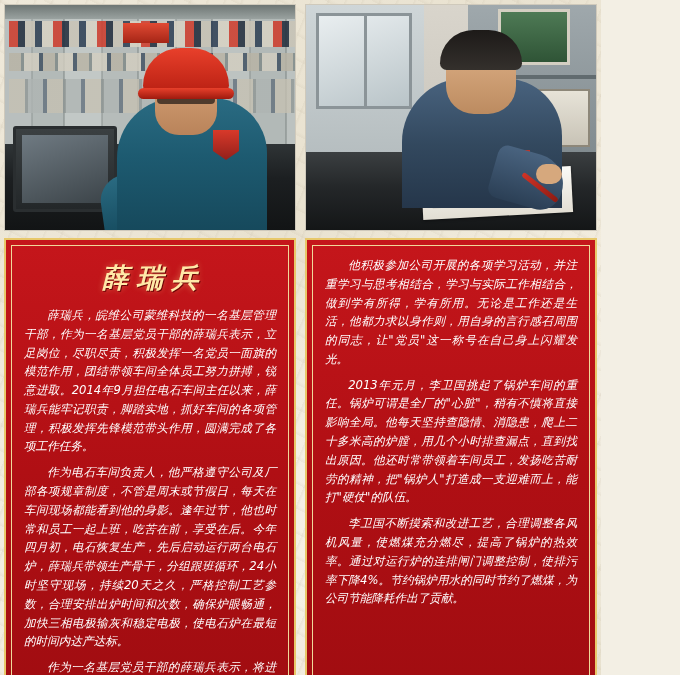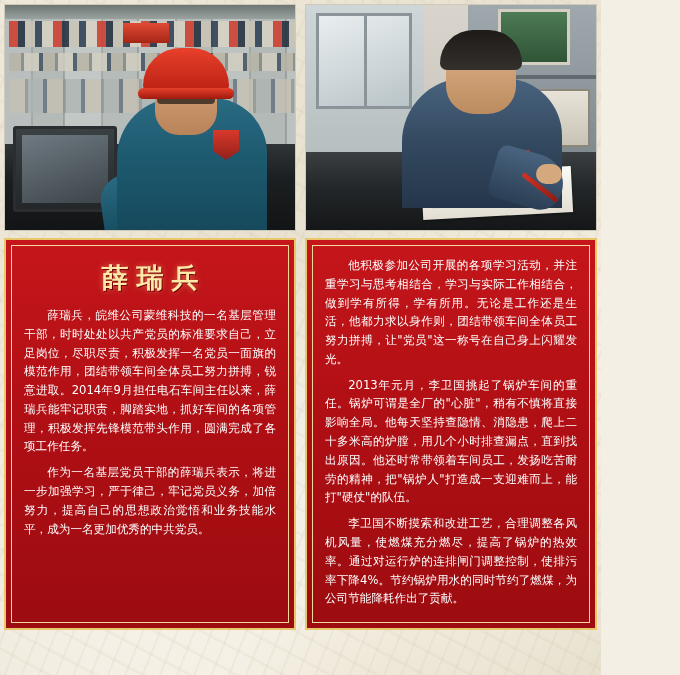--- a/index.html
+++ b/index.html
@@ -10,20 +10,21 @@
     font-family: "DejaVu Sans", "Liberation Sans", sans-serif;
   }
   .page {
     position: relative;
     width: 601px; height: 675px;
     background:
       radial-gradient(circle at 18% 78%, rgba(255,255,255,0.55) 0%, rgba(255,255,255,0) 45%),
       radial-gradient(circle at 82% 66%, rgba(255,255,255,0.45) 0%, rgba(255,255,255,0) 40%),
       linear-gradient(135deg, #efe9da 0%, #e9e2d0 40%, #f2ecdd 70%, #e7e0cd 100%);
     overflow: hidden;
+    font-style: italic;
   }
   
   .page::before {
     content: "";
     position: absolute; inset: 0;
     background:
       repeating-linear-gradient(112deg, rgba(200,190,170,0.16) 0px, rgba(200,190,170,0.16) 1px, rgba(0,0,0,0) 3px, rgba(0,0,0,0) 16px),
       repeating-linear-gradient(28deg, rgba(190,178,155,0.12) 0px, rgba(190,178,155,0.12) 1px, rgba(0,0,0,0) 4px, rgba(0,0,0,0) 22px);
     pointer-events: none;
   }
@@ -315,30 +316,31 @@
     </div>
 
   </div>
 
   <div class="panels">
 
     <div class="panel">
       <div class="panel-inner">
         <div class="panel-title">薛瑞兵</div>
         <div class="panel-body">
-          <p>薛瑞兵，皖维公司蒙维科技的一名基层管理干部，时时处处以共产党员的标准要求自己，立足岗位，尽职尽责，积极发挥一名党员一面旗的模范作用，团结带领车间全体员工努力拼搏，锐意进取。2014年9月担任电石车间主任以来，薛瑞兵能牢记职责，脚踏实地，抓好车间的各项管理，积极发挥先锋模范带头作用，圆满完成了各项工作任务。</p>
+          <p>薛瑞兵，皖维公司蒙维科技的一名基层管理干部，作为一名基层党员干部的薛瑞兵表示，立足岗位，尽职尽责，积极发挥一名党员一面旗的模范作用，团结带领车间全体员工努力拼搏，锐意进取。2014年9月担任电石车间主任以来，薛瑞兵能牢记职责，脚踏实地，抓好车间的各项管理，积极发挥先锋模范带头作用，圆满完成了各项工作任务。</p>
+          <p>作为电石车间负责人，他严格遵守公司及厂部各项规章制度，不管是周末或节假日，每天在车间现场都能看到他的身影。逢年过节，他也时常和员工一起上班，吃苦在前，享受在后。今年四月初，电石恢复生产，先后启动运行两台电石炉，薛瑞兵带领生产骨干，分组跟班循环，24小时坚守现场，持续20天之久，严格控制工艺参数，合理安排出炉时间和次数，确保炉眼畅通，加快三相电极输灰和稳定电极，使电石炉在最短的时间内达产达标。</p>
           <p>作为一名基层党员干部的薛瑞兵表示，将进一步加强学习，严于律己，牢记党员义务，加倍努力，提高自己的思想政治觉悟和业务技能水平，成为一名更加优秀的中共党员。</p>
         </div>
       </div>
     </div>
 
     <div class="panel">
       <div class="panel-inner">
         <div class="panel-body">
-          <p>他积极参加公司开展的各项学习活动，并注重学习与思考相结合，学习与实际工作相结合，做到学有所得，学有所用。无论是工作还是生活，他都力求以身作则，团结带领车间全体员工努力拼搏，让"党员"这一称号在自己身上闪耀发光。</p>
+          <p>他积极参加公司开展的各项学习活动，并注重学习与思考相结合，学习与实际工作相结合，做到学有所得，学有所用。无论是工作还是生活，他都力求以身作则，用自身的言行感召周围的同志，让"党员"这一称号在自己身上闪耀发光。</p>
           <p>2013年元月，李卫国挑起了锅炉车间的重任。锅炉可谓是全厂的"心脏"，稍有不慎将直接影响全局。他每天坚持查隐情、消隐患，爬上二十多米高的炉膛，用几个小时排查漏点，直到找出原因。他还时常带领着车间员工，发扬吃苦耐劳的精神，把"锅炉人"打造成一支迎难而上，能打"硬仗"的队伍。</p>
           <p>李卫国不断摸索和改进工艺，合理调整各风机风量，使燃煤充分燃尽，提高了锅炉的热效率。通过对运行炉的连排闸门调整控制，使排污率下降4%。节约锅炉用水的同时节约了燃煤，为公司节能降耗作出了贡献。</p>
         </div>
       </div>
     </div>
 
   </div>
 
 </div>
 

